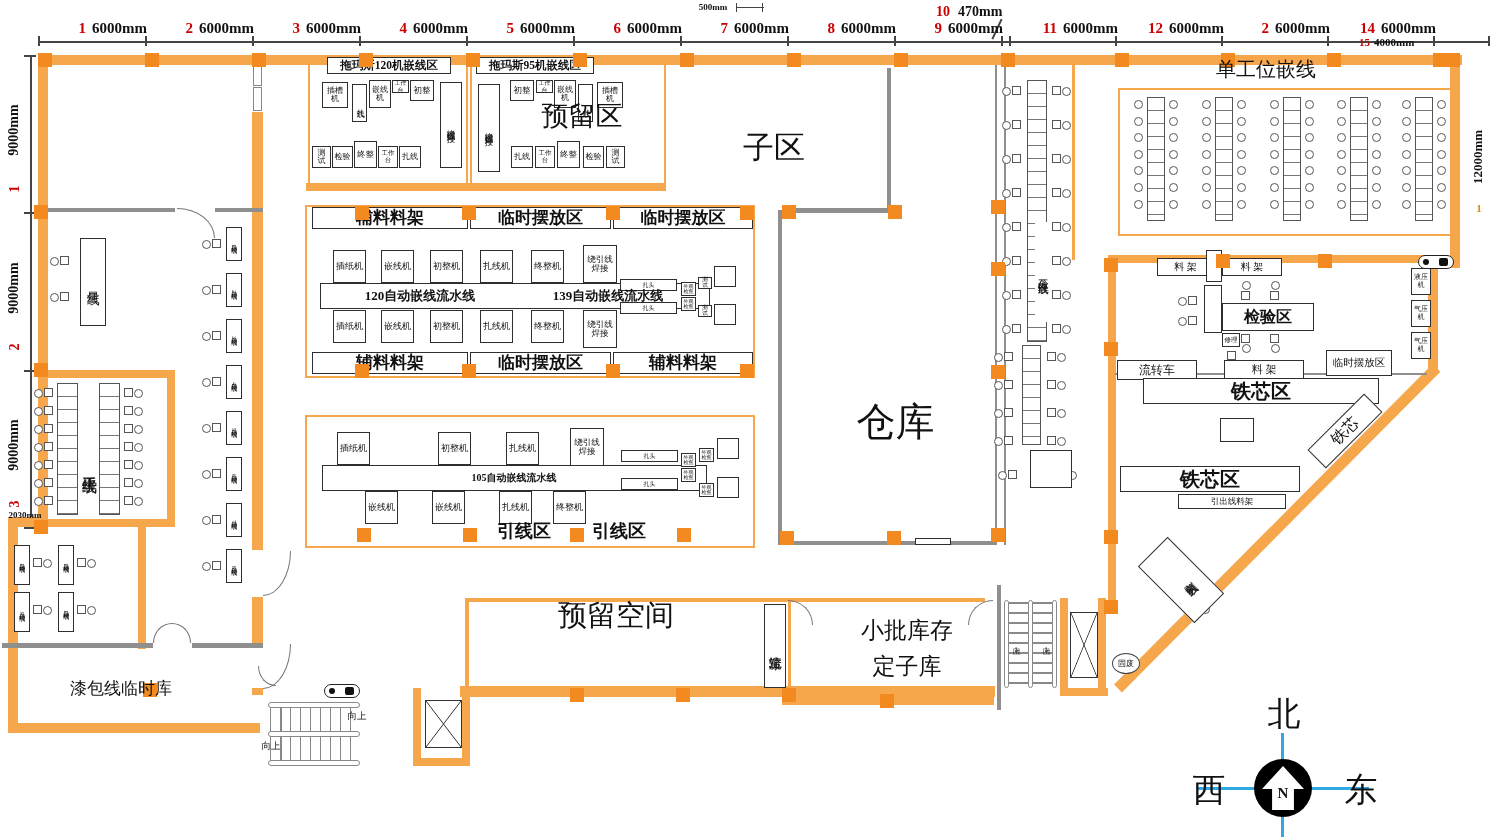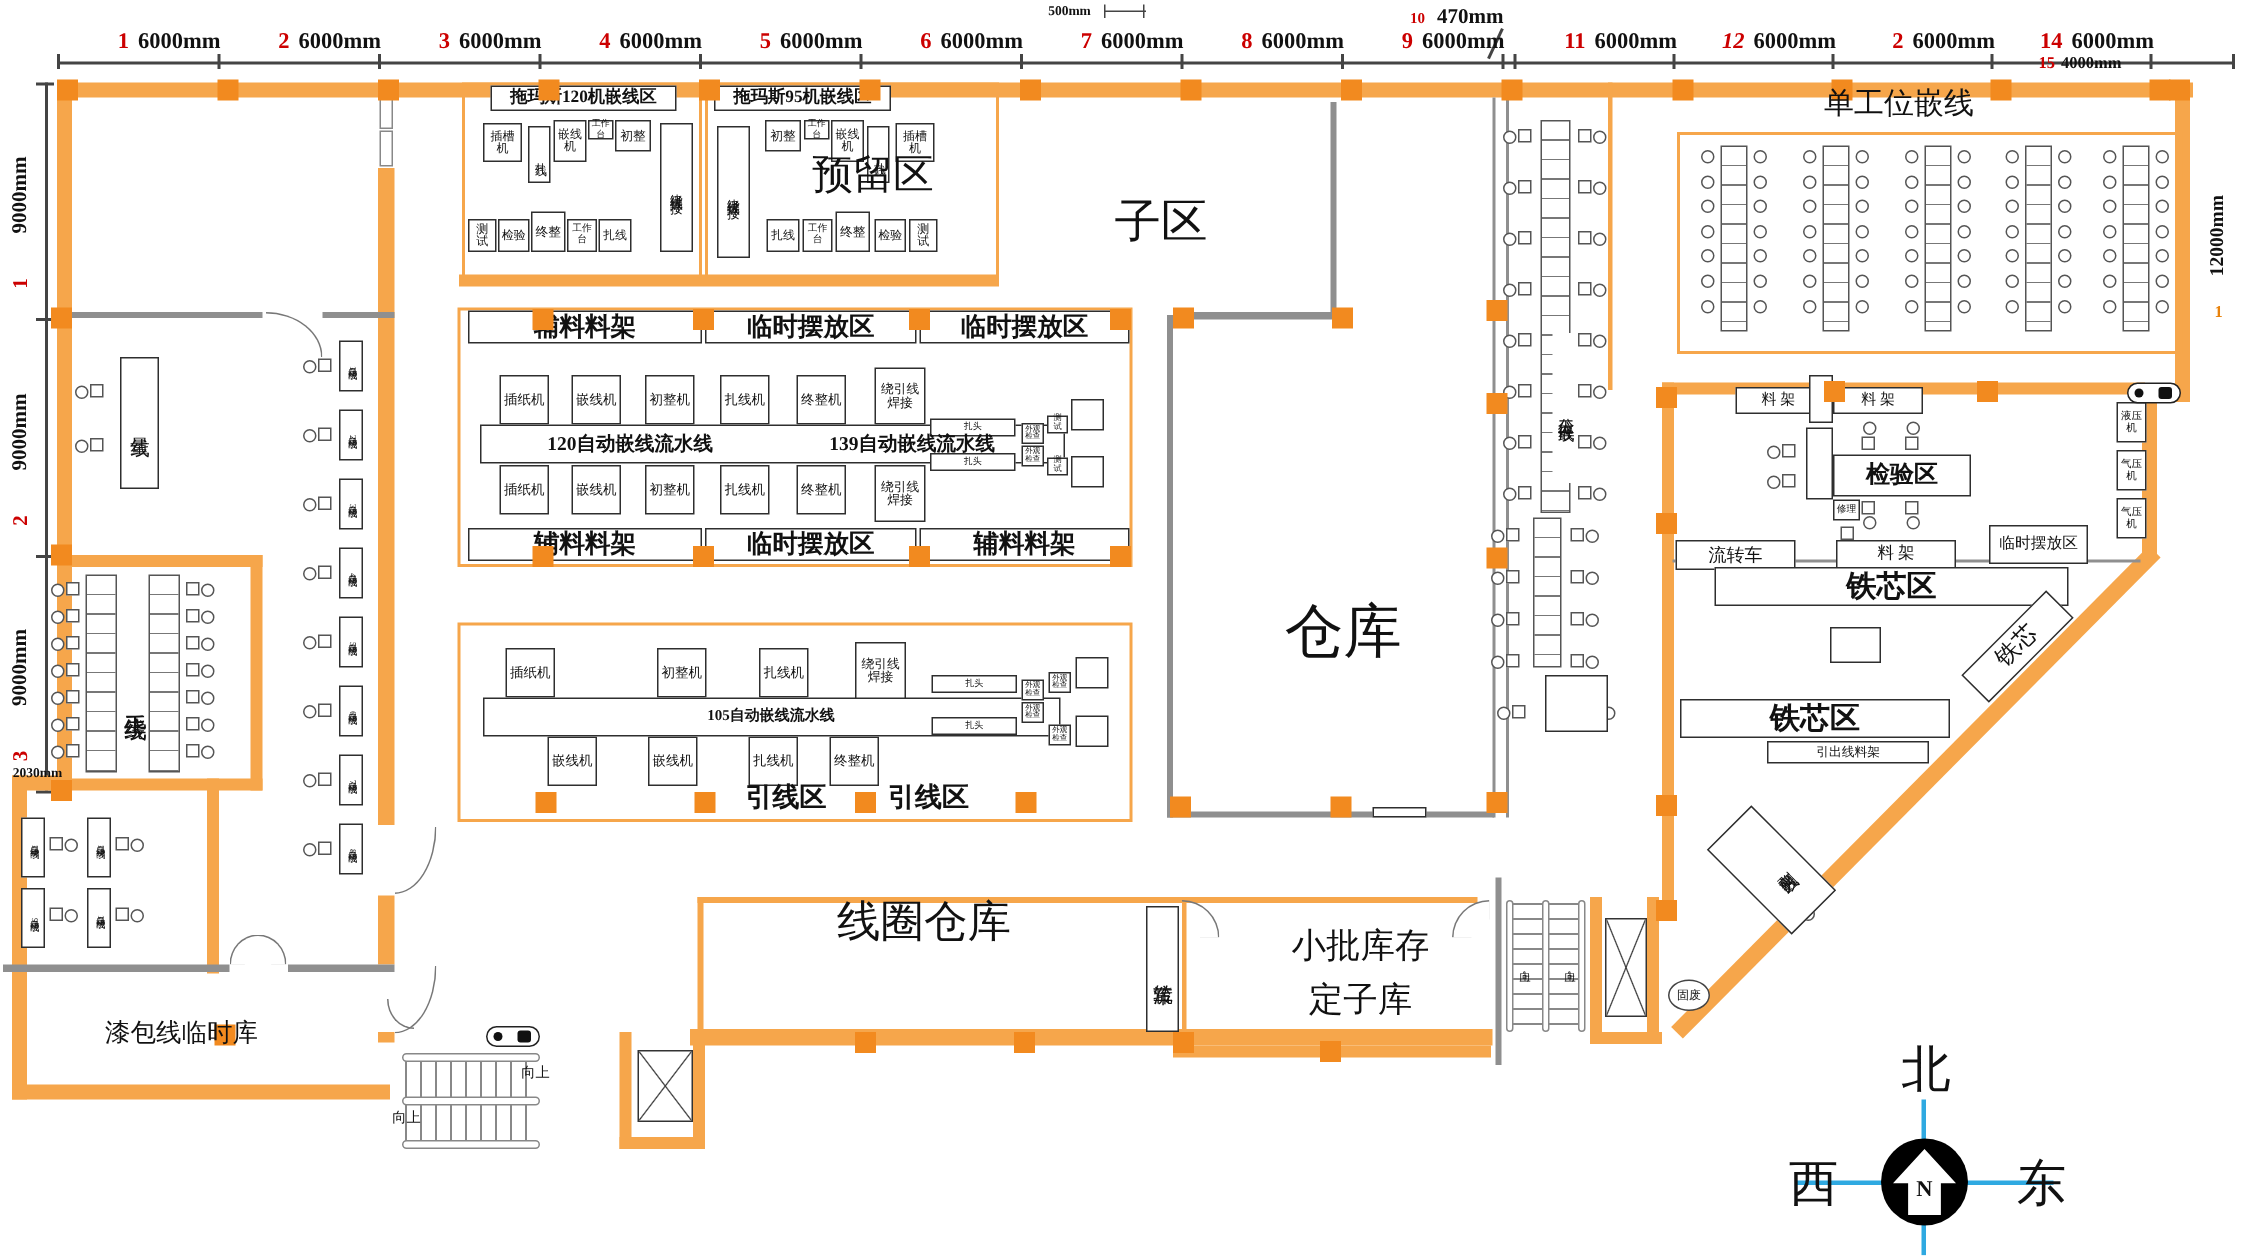--- a/index.html
+++ b/index.html
@@ -191,27 +191,27 @@
     <div class="abs dimno rgt" style="left: 573px; top: 20px; width: 48px; height: 16px; font-size: 15px;">6</div>
     <div class="abs dimtxt lft" style="left: 627px; top: 20px; width: 53px; height: 16px; font-size: 15px;">6000mm</div>
     <div class="abs dimno rgt" style="left: 680px; top: 20px; width: 48px; height: 16px; font-size: 15px;">7</div>
     <div class="abs dimtxt lft" style="left: 734px; top: 20px; width: 53px; height: 16px; font-size: 15px;">6000mm</div>
     <div class="abs dimno rgt" style="left: 787px; top: 20px; width: 48px; height: 16px; font-size: 15px;">8</div>
     <div class="abs dimtxt lft" style="left: 841px; top: 20px; width: 53px; height: 16px; font-size: 15px;">6000mm</div>
     <div class="abs dimno rgt" style="left: 894px; top: 20px; width: 48px; height: 16px; font-size: 15px;">9</div>
     <div class="abs dimtxt lft" style="left: 948px; top: 20px; width: 53px; height: 16px; font-size: 15px;">6000mm</div>
     <div class="abs dimno rgt" style="left: 1009px; top: 20px; width: 48px; height: 16px; font-size: 15px;">11</div>
     <div class="abs dimtxt lft" style="left: 1063px; top: 20px; width: 52px; height: 16px; font-size: 15px;">6000mm</div>
-    <div class="abs dimno rgt" style="left: 1115px; top: 20px; width: 48px; height: 16px; font-size: 15px; font-style: italic;">12</div>
+    <div class="abs dimno rgt" style="left: 1115px; top: 20px; width: 48px; height: 16px; font-size: 15px;">12</div>
     <div class="abs dimtxt lft" style="left: 1169px; top: 20px; width: 52px; height: 16px; font-size: 15px;">6000mm</div>
     <div class="abs dimno rgt" style="left: 1221px; top: 20px; width: 48px; height: 16px; font-size: 15px;">2</div>
     <div class="abs dimtxt lft" style="left: 1275px; top: 20px; width: 52px; height: 16px; font-size: 15px;">6000mm</div>
     <div class="abs dimno rgt" style="left: 1327px; top: 20px; width: 48px; height: 16px; font-size: 15px;">14</div>
     <div class="abs dimtxt lft" style="left: 1381px; top: 20px; width: 52px; height: 16px; font-size: 15px;">6000mm</div>
-    <div class="abs dimno rgt" style="left: 928px; top: 5px; width: 22px; height: 14px; font-size: 10px;">10</div>
+    <div class="abs dimno rgt" style="left: 928px; top: 5px; width: 22px; height: 14px; font-size: 14px;">10</div>
     <div class="abs dimtxt lft" style="left: 958px; top: 5px; width: 60px; height: 14px; font-size: 14px;">470mm</div>
     <div class="abs line" style="left: 996px; top: 18px; width: 1.5px; height: 22px; transform: rotate(25deg);"></div>
     <div class="abs dimno rgt" style="left: 1352px; top: 36px; width: 18px; height: 12px; font-size: 11px;">15</div>
     <div class="abs dimtxt lft" style="left: 1374px; top: 36px; width: 62px; height: 12px; font-size: 11px;">4000mm</div>
     <div class="abs dimtxt nob" style="left: 692px; top: 2px; width: 42px; height: 11px; font-size: 9px;">500mm</div>
     <div class="abs line" style="left: 736px; top: 7px; width: 28px; height: 1.2px;"></div>
     <div class="abs line" style="left: 736px; top: 3px; width: 1.2px; height: 9px;"></div>
     <div class="abs line" style="left: 762px; top: 3px; width: 1.2px; height: 9px;"></div>
     <div class="abs line" style="left: 30px; top: 55px; width: 1.5px; height: 472px;"></div>
     <div class="abs line" style="left: 24px; top: 55px; width: 12px; height: 1.5px;"></div>
@@ -230,21 +230,21 @@
     <div class="abs box v" style="left: 80px; top: 238px; width: 26px; height: 88px; font-size: 13px;">量线</div>
     <div class="abs nob v" style="left: 80px; top: 418px; width: 18px; height: 95px; font-size: 15px;">手工绕线</div>
     <div class="abs nob" style="left: 45px; top: 679px; width: 152px; height: 20px; font-size: 17px;">漆包线临时库</div>
     <div class="abs box bold" style="left: 327px; top: 57px; width: 124px; height: 17px; font-size: 11.5px;">拖玛斯120机嵌线区</div>
     <div class="abs box bold" style="left: 476px; top: 57px; width: 118px; height: 17px; font-size: 11.5px;">拖玛斯95机嵌线区</div>
     <div class="abs nob" style="left: 530px; top: 95px; width: 104px; height: 42px; font-size: 27px;">预留区</div>
     <div class="abs nob" style="left: 718px; top: 128px; width: 112px; height: 40px; font-size: 31px;">子区</div>
     <div class="abs nob" style="left: 848px; top: 398px; width: 95px; height: 48px; font-size: 39px;">仓库</div>
     <div class="abs nob v" style="left: 1035px; top: 222px; width: 16px; height: 100px; font-size: 11px; background: rgb(255, 255, 255);">分工位嵌线</div>
     <div class="abs nob" style="left: 1210px; top: 56px; width: 112px; height: 26px; font-size: 20px;">单工位嵌线</div>
-    <div class="abs nob" style="left: 548px; top: 596px; width: 136px; height: 38px; font-size: 29px;">线圈仓库</div>
+    <div class="abs nob" style="left: 548px; top: 596px; width: 136px; height: 38px; font-size: 29px;">预留空间</div>
     <div class="abs nob" style="left: 843px; top: 616px; width: 128px; height: 30px; font-size: 23px;">小批库存</div>
     <div class="abs nob" style="left: 856px; top: 652px; width: 102px; height: 30px; font-size: 23px;">定子库</div>
     <div class="abs box" style="left: 322px; top: 82px; width: 26px; height: 26px; font-size: 8px;">插槽机</div>
     <div class="abs box v" style="left: 352px; top: 84px; width: 15px; height: 38px; font-size: 8px;">扎线</div>
     <div class="abs box" style="left: 369px; top: 80px; width: 22px; height: 28px; font-size: 8px;">嵌线机</div>
     <div class="abs box" style="left: 392px; top: 80px; width: 17px; height: 13px; font-size: 6px;">工作台</div>
     <div class="abs box" style="left: 410px; top: 80px; width: 24px; height: 21px; font-size: 8.5px;">初整</div>
     <div class="abs box v" style="left: 440px; top: 82px; width: 22px; height: 86px; font-size: 8.5px;">绕引线焊接</div>
     <div class="abs box" style="left: 312px; top: 146px; width: 19px; height: 22px; font-size: 8px;">测试</div>
     <div class="abs box" style="left: 332px; top: 146px; width: 21px; height: 22px; font-size: 8px;">检验</div>

